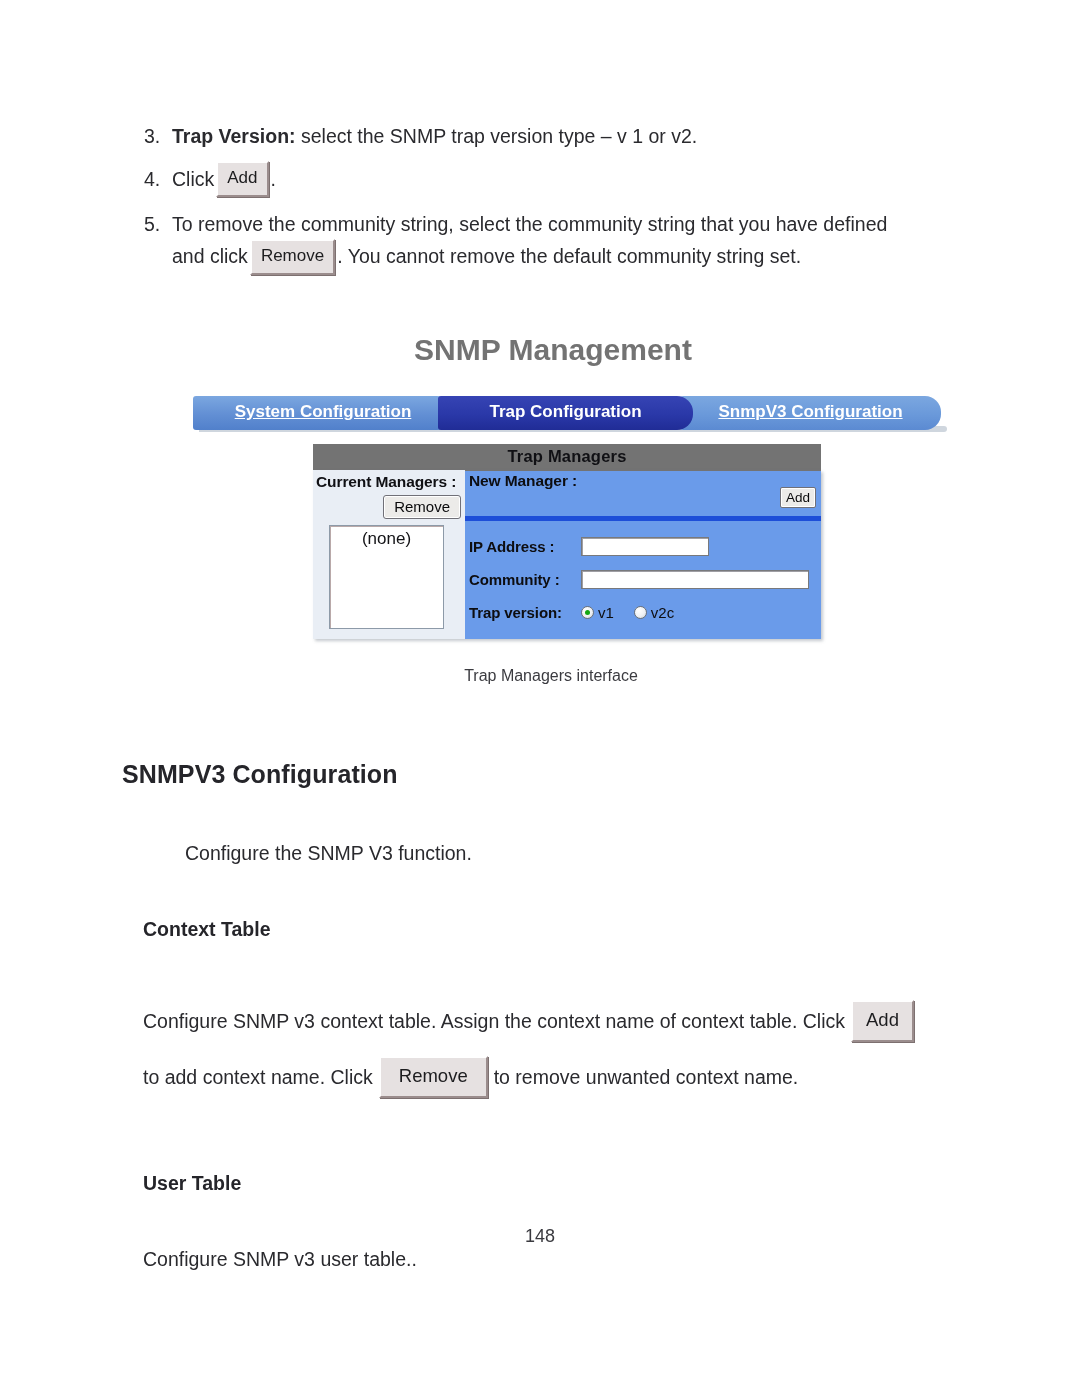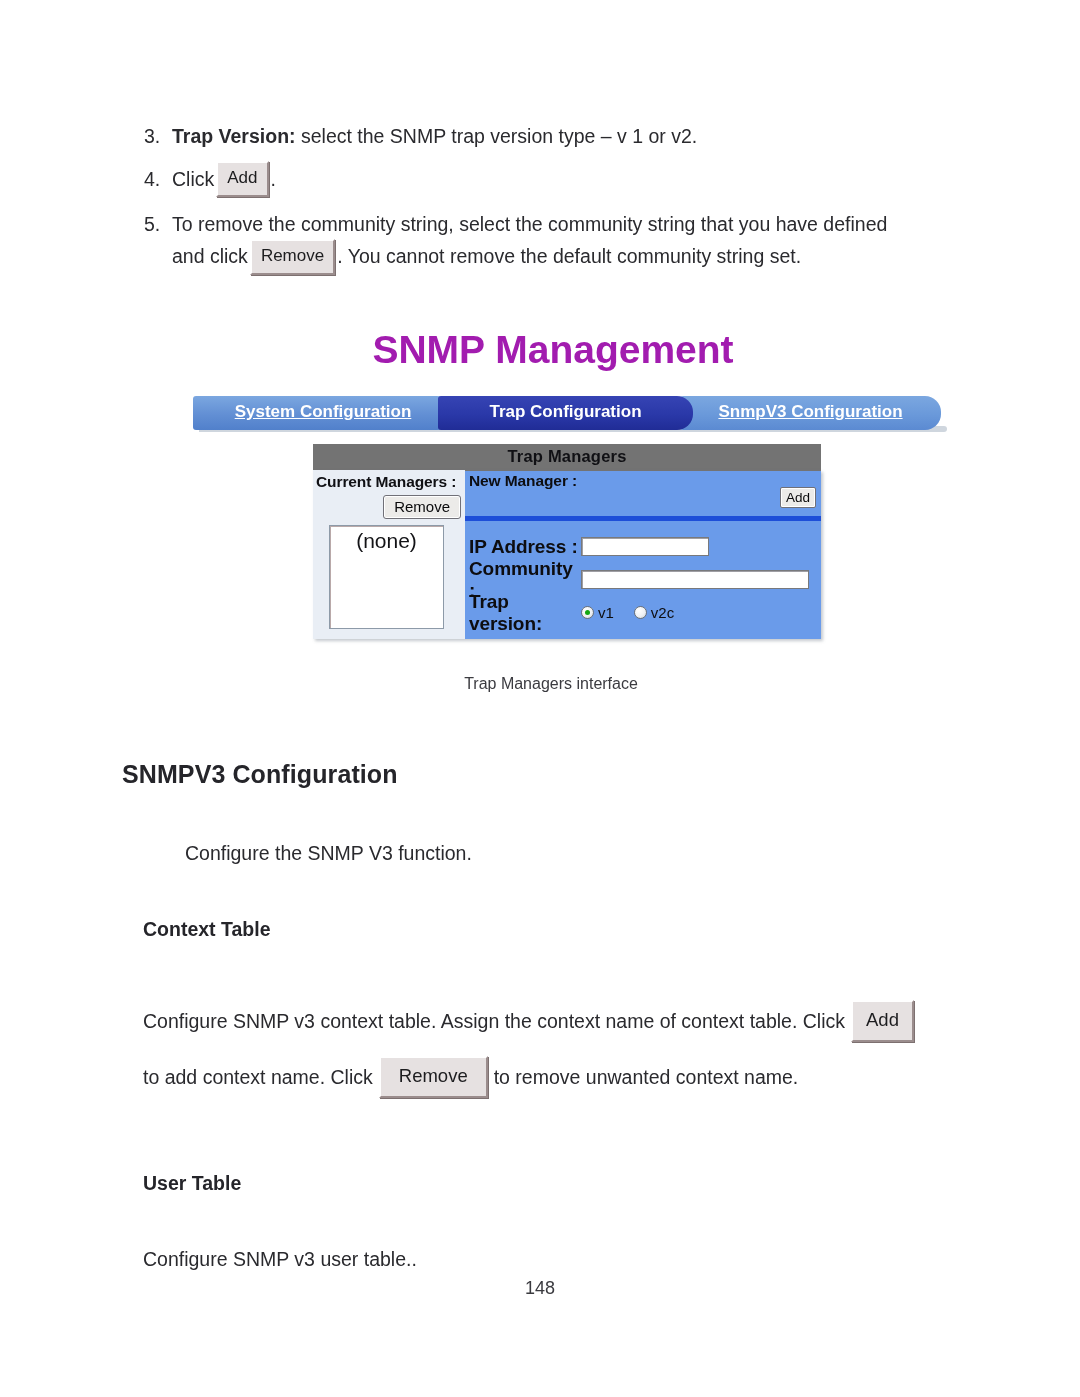--- a/index.html
+++ b/index.html
@@ -88,24 +88,24 @@
 
   
   .figure {
     position: absolute;
     left: 0;
     top: 322px;
     width: 1080px;
   }
   .snmp-title {
     text-align: center;
-    color: #a21caf;
+    color: #737373;
     font-family: "Liberation Sans", sans-serif;
     font-weight: bold;
-    font-size: 39px;
+    font-size: 30px;
     letter-spacing: 0px;
     margin: 0;
     padding: 0 0 0 26px;
     line-height: 56px;
   }
 
   
   .tabstrip {
     position: relative;
     width: 748px;
@@ -230,21 +230,21 @@
     border-radius: 2px;
   }
   .listbox {
     margin: 6px 0 0 16px;
     width: 115px;
     height: 104px;
     background: #ffffff;
     border: 1px solid #8d9aa8;
     box-shadow: inset 1px 1px 0 0 #b9a9a9;
     box-sizing: border-box;
-    font-size: 21px;
+    font-size: 17px;
     color: #131316;
     text-align: center;
     padding-top: 3px;
   }
   .panel-right {
     flex: 1 1 auto;
     background: #6a9bea;
     position: relative;
     padding: 0;
   }
@@ -271,21 +271,21 @@
     padding: 9px 0 10px 4px;
   }
   .field-row {
     display: flex;
     align-items: center;
     height: 33px;
   }
   .field-label {
     width: 112px;
     flex: 0 0 112px;
-    font-size: 19px;
+    font-size: 15px;
     font-weight: bold;
     color: #0d0d10;
     letter-spacing: -0.1px;
   }
   .textinput {
     height: 19px;
     background: #ffffff;
     border: 1px solid #78797c;
     box-shadow: inset 1px 1px 0 0 #9f9fa4;
     box-sizing: border-box;
@@ -319,21 +319,21 @@
     border-radius: 50%;
     background: #13a613;
   }
   .radio-item { display: flex; align-items: center; }
   .radio-item + .radio-item { margin-left: 20px; }
 
   .fig-caption {
     text-align: center;
     font-size: 16px;
     color: #3b3b40;
-    margin-top: 36px;
+    margin-top: 28px;
     padding-left: 22px;
   }
 
   
   h2.sec {
     position: absolute;
     left: 122px;
     top: 760px;
     margin: 0;
     font-size: 25px;
@@ -366,21 +366,21 @@
     align-items: center;
     min-height: 56px;
   }
   .h-user { left: 143px; top: 1172px; }
   .p-user { left: 143px; top: 1243px; }
 
   .page-number {
     position: absolute;
     left: 0;
     right: 0;
-    top: 1278px;
+    top: 1226px;
     text-align: center;
     font-size: 18px;
     color: #3a3a3f;
   }
 </style>
 </head>
 <body>
 
 <div class="page">
 

